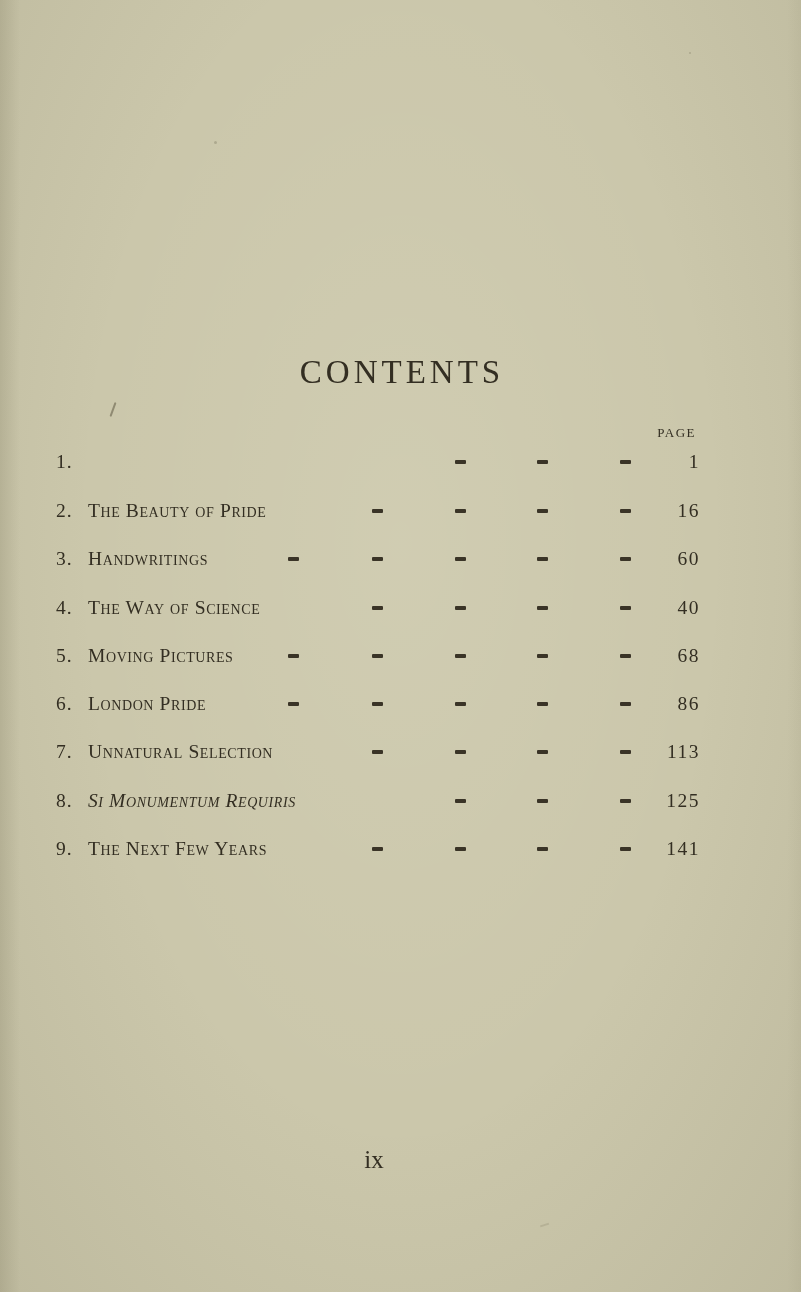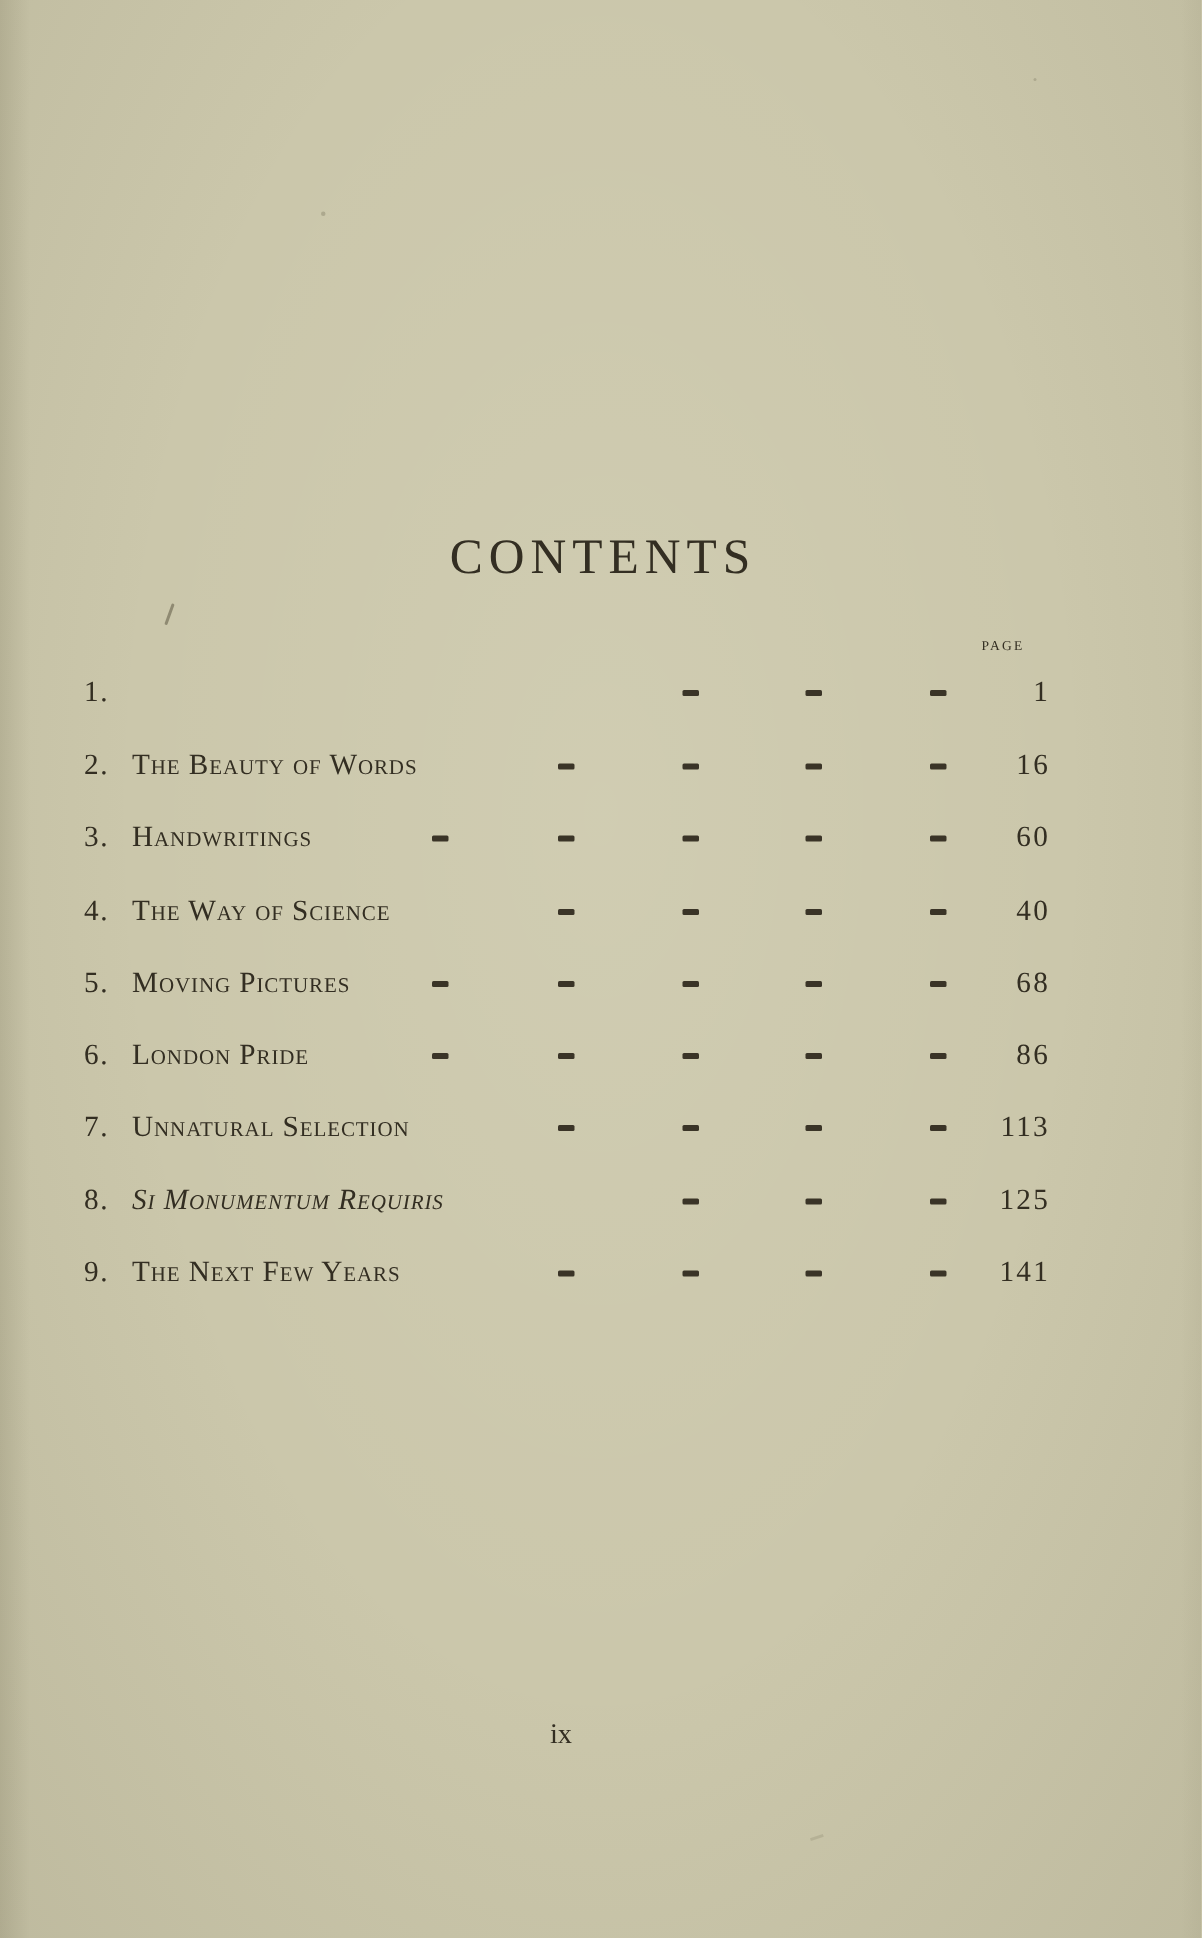--- a/index.html
+++ b/index.html
@@ -32,22 +32,22 @@
     text-align: center;
     font-size: 33px;
     letter-spacing: 4px;
     font-weight: 400;
     white-space: nowrap;
     margin-left: 24px;
   }
   .page-col-label {
     position: absolute;
     top: 421px;
-    right: 118px;
-    font-size: 13px;
+    right: 105px;
+    font-size: 18px;
     letter-spacing: 1.5px;
     font-variant: small-caps;
     text-transform: lowercase;
   }
   .toc {
     position: absolute;
     top: 0;
     left: 0;
     width: 801px;
     height: 1292px;
@@ -88,21 +88,21 @@
     right: 101px;
     top: 0;
     letter-spacing: 1.5px;
   }
   .footer-folio {
     position: absolute;
     top: 1146px;
     left: 0;
     width: 748px;
     text-align: center;
-    font-size: 19px;
+    font-size: 25px;
   }
   
   .artifact {
     position: absolute;
     background: rgba(70,64,45,0.45);
   }
   .artifact.slash-1 {
     left: 112px;
     top: 402px;
     width: 2px;
@@ -152,21 +152,21 @@
 <div class="toc">
     <div class="toc-row" style="top: 450px;">
       <span class="num">1.</span>
       <span class="dash" style="left: 455px;"></span>
       <span class="dash" style="left: 537px;"></span>
       <span class="dash" style="left: 620px;"></span>
       <span class="pagenum">1</span>
     </div>
     <div class="toc-row" style="top: 499px;">
       <span class="num">2.</span>
-      <span class="title">The Beauty of Words</span>
+      <span class="title">The Beauty of Pride</span>
       <span class="dash" style="left: 372px;"></span>
       <span class="dash" style="left: 455px;"></span>
       <span class="dash" style="left: 537px;"></span>
       <span class="dash" style="left: 620px;"></span>
       <span class="pagenum">16</span>
     </div>
     <div class="toc-row" style="top: 547px;">
       <span class="num">3.</span>
       <span class="title">Handwritings</span>
       <span class="dash" style="left: 288px;"></span>

